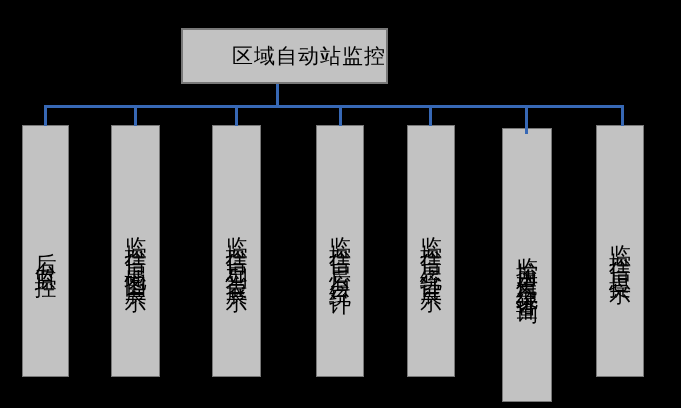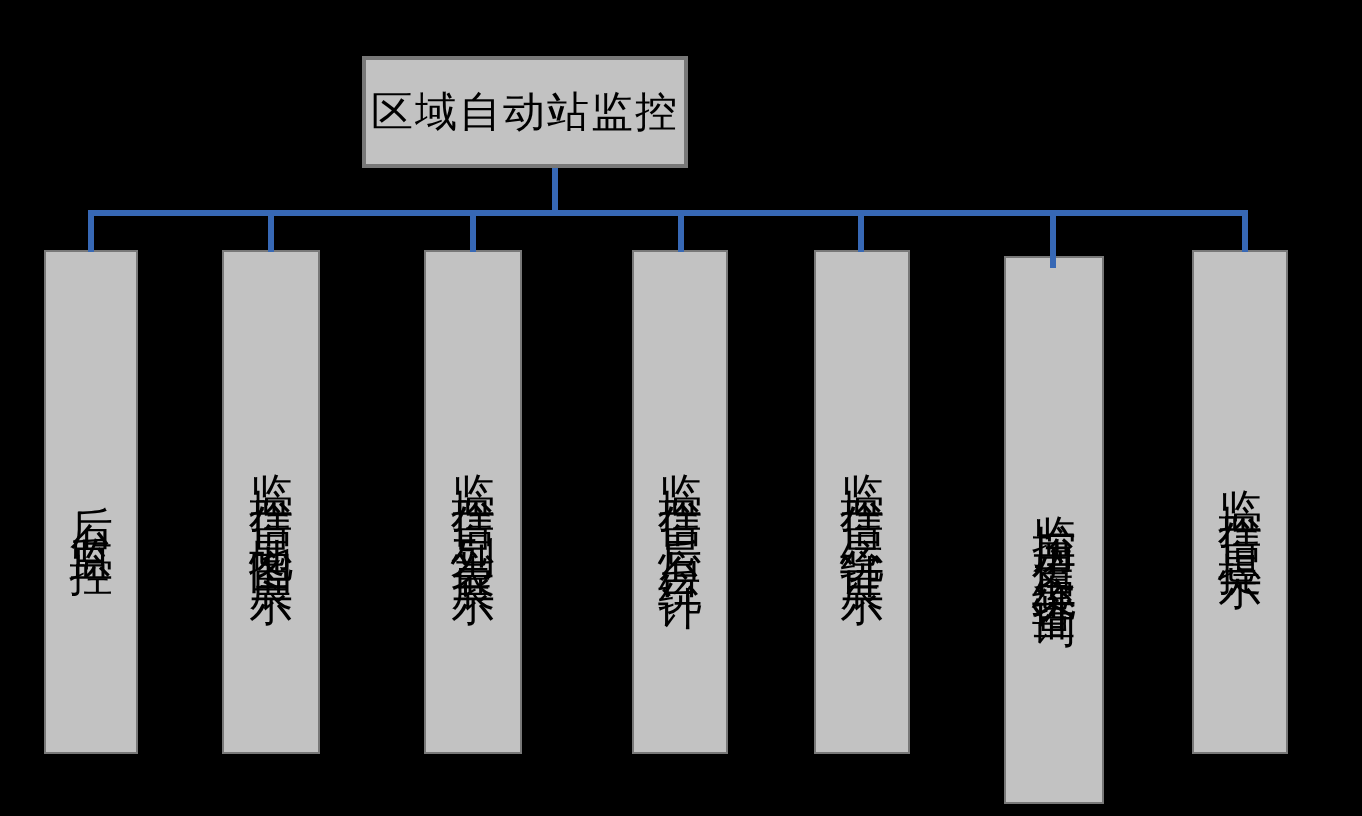--- a/index.html
+++ b/index.html
@@ -23,24 +23,25 @@
     position: absolute;
     background: var(--node-fill);
     border: 2px solid var(--node-border);
     color: var(--text);
     display: flex;
     align-items: center;
     justify-content: center;
     z-index: 1;
   }
   .root-node {
-    left: 181px; top: 28px; width: 163px; height: 56px;
+    left: 181px; top: 28px; width: 207px; height: 56px;
     font-size: 21px;
     letter-spacing: 1px;
     white-space: nowrap;
+    justify-content: flex-end;
   }
   .col-node {
     border-width: 1px;
     font-size: 22px;
     writing-mode: vertical-lr;
     text-orientation: upright;
     letter-spacing: 8px;
     line-height: 1;
   }
   .n1 { left: 22px;  top: 125px; width: 47px; height: 252px; }

